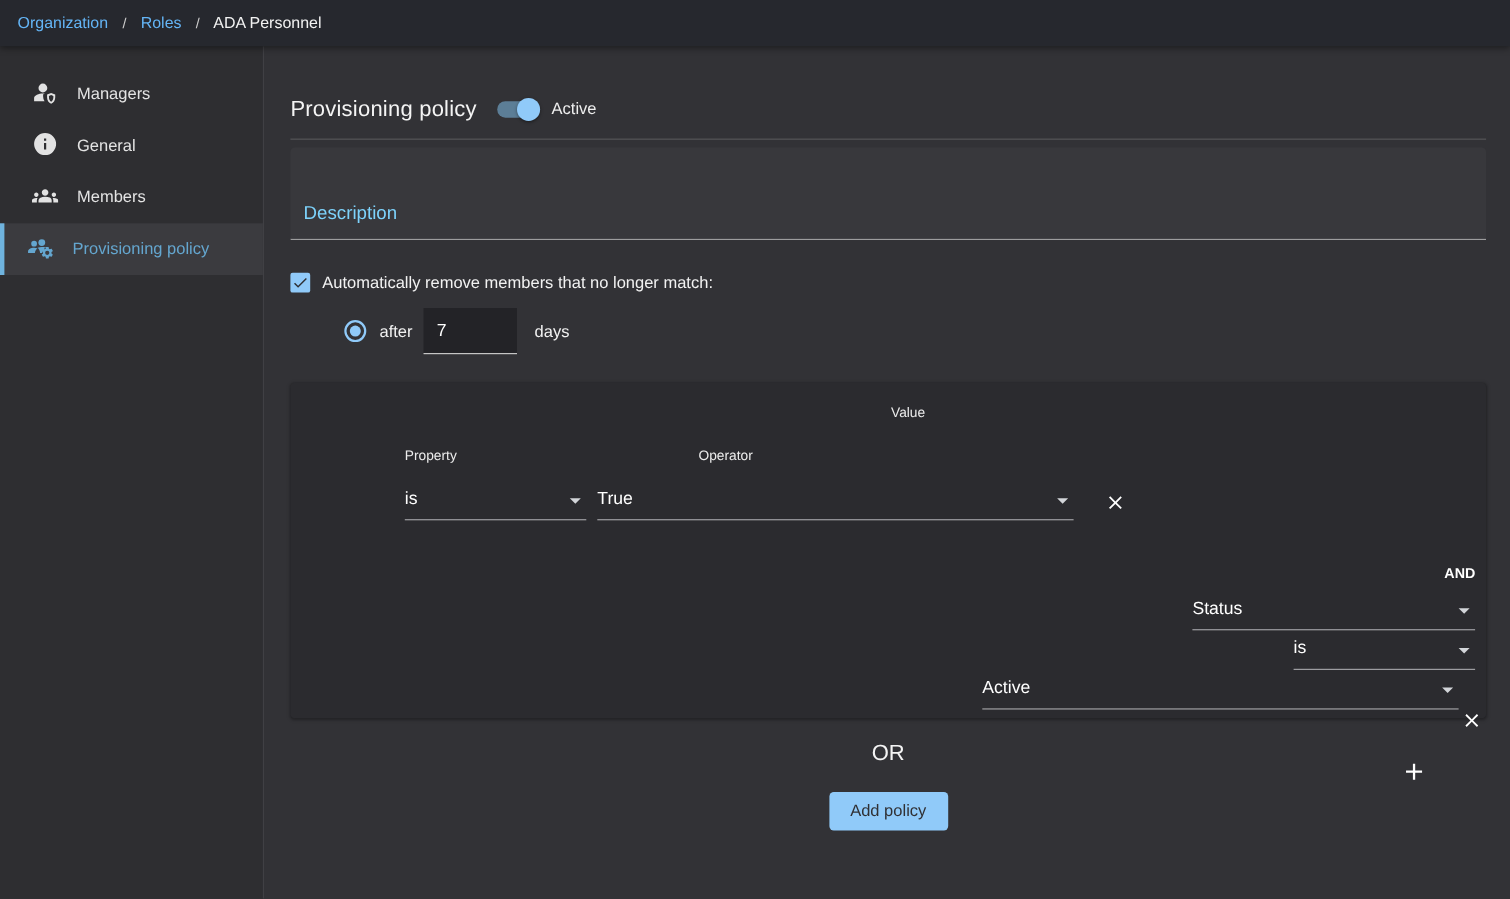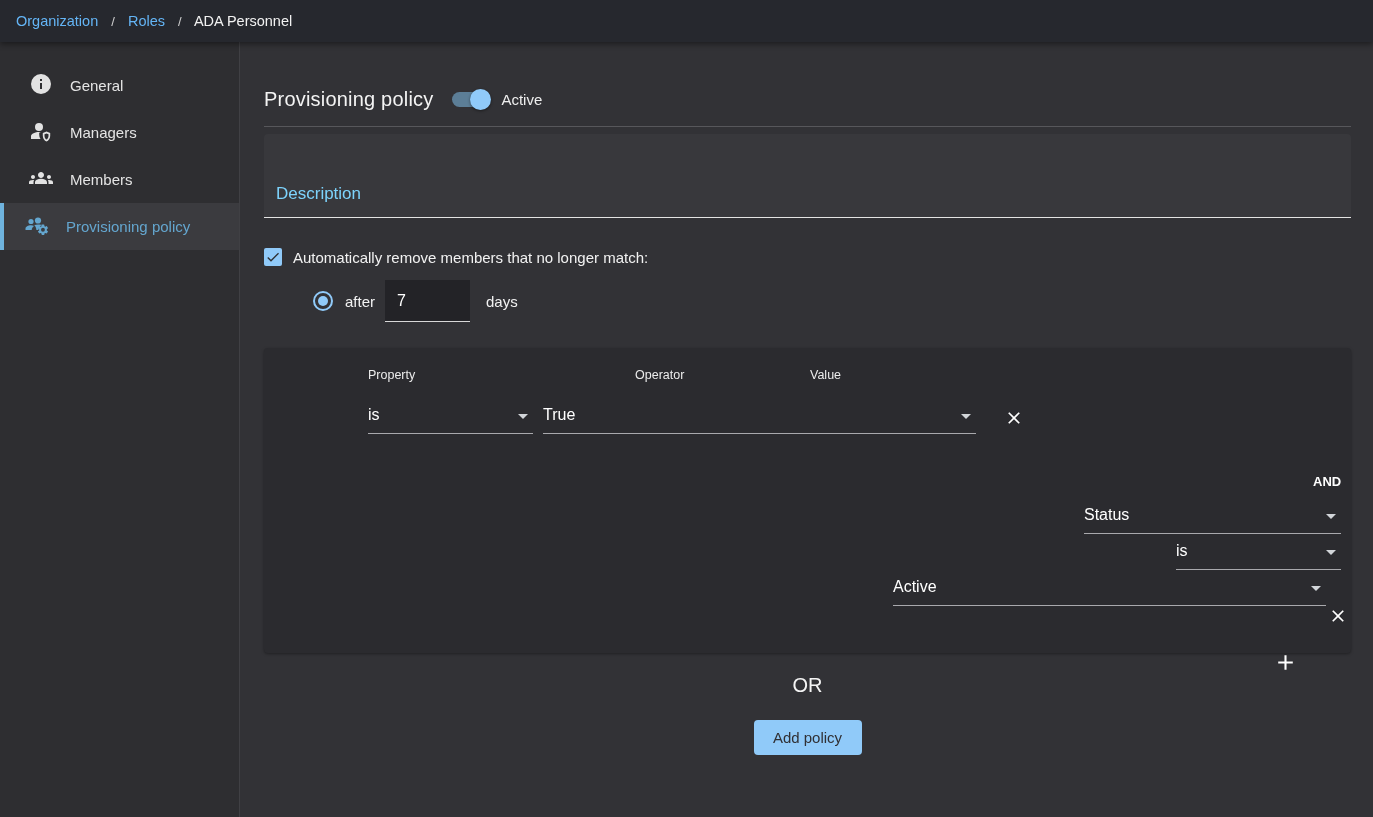--- a/index.html
+++ b/index.html
@@ -142,21 +142,21 @@
   .conditions { padding: 20px 0 0 66px; }
   .cond-row { display: flex; align-items: flex-end; }
   .col-conj { width: 38px; font-size: 13px; font-weight: bold; color: #ffffff; padding-bottom: 9px; }
   .col-prop { width: 257px; margin-right: 10px; }
   .col-op   { width: 165px; margin-right: 10px; }
   .col-val  { width: 433px; margin-right: 25px; }
   .col-act  { width: 26px; display: flex; justify-content: center; padding-bottom: 6px; }
 
   .labels-row { padding-left: 38px; display: flex; }
   .field-label { font-size: 12.5px; color: #ececec; }
-  .labels-row .col-prop, .labels-row .col-op { margin-right: 10px; }
+  .labels-row .col-prop, .labels-row .col-op { margin-right: 10px; margin-top: 39px; }
 
   .select {
     position: relative; height: 36px;
     border-bottom: 1px solid #a9a9ad;
     cursor: pointer;
     display: flex; align-items: flex-end;
   }
   .select .sel-value { font-size: 16px; color: #ffffff; padding-bottom: 9px; }
   .select .arrow {
     position: absolute; right: 5px; bottom: 14px;
@@ -195,34 +195,34 @@
     <span class="crumb-current">ADA Personnel</span>
   </span>
 </div>
 
 <div class="layout">
 
   <div class="sidebar">
     <div class="side-item">
       <span>
         <svg viewBox="0 0 24 24">
-            <path d="M12 2a10 10 0 1 0 0 20 10 10 0 0 0 0-20zm1 15h-2v-6h2v6zm0-8h-2V7h2v2z"></path>
-          </svg>
-      </span>
-      <span>General</span>
-    </div>
-    <div class="side-item">
-      <span>
-        <svg viewBox="0 0 24 24">
           <circle cx="10" cy="8" r="4"></circle>
           <path d="M10 13c-3.7 0-8 1.8-8 4v3h9.5a7.7 7.7 0 0 1-1.3-4.3v-1.9c.6-.4 1.3-.6 1.9-.7A13 13 0 0 0 10 13z"></path>
           <path d="M17.5 12.5 13.8 14v2.7c0 2.6 1.6 5 3.7 5.7 2.1-.7 3.7-3.1 3.7-5.7V14l-3.7-1.5zm0 1.9 2 .8v1.5c0 1.7-.8 3.2-2 3.8-1.2-.6-2-2.1-2-3.8v-1.5l2-.8z"></path>
         </svg>
       </span>
       <span>Managers</span>
+    </div>
+    <div class="side-item">
+      <span>
+        <svg viewBox="0 0 24 24">
+            <path d="M12 2a10 10 0 1 0 0 20 10 10 0 0 0 0-20zm1 15h-2v-6h2v6zm0-8h-2V7h2v2z"></path>
+          </svg>
+      </span>
+      <span>General</span>
     </div>
     <div class="side-item">
       <span>
         <svg viewBox="0 0 24 24">
             <path d="M12 12.75c1.63 0 3.07.39 4.24.9 1.08.48 1.76 1.56 1.76 2.73V18H6v-1.61c0-1.18.68-2.26 1.76-2.73 1.17-.52 2.61-.91 4.24-.91zM4 13c1.1 0 2-.9 2-2s-.9-2-2-2-2 .9-2 2 .9 2 2 2zm1.13 1.1c-.37-.06-.74-.1-1.13-.1-.99 0-1.93.21-2.78.58C.48 14.9 0 15.62 0 16.43V18h4.5v-1.61c0-.83.23-1.61.63-2.29zM20 13c1.1 0 2-.9 2-2s-.9-2-2-2-2 .9-2 2 .9 2 2 2zm4 3.43c0-.81-.48-1.53-1.22-1.85-.85-.37-1.79-.58-2.78-.58-.39 0-.76.04-1.13.1.4.68.63 1.46.63 2.29V18H24v-1.57zM12 6c1.66 0 3 1.34 3 3s-1.34 3-3 3-3-1.34-3-3 1.34-3 3-3z"></path>
           </svg>
       </span>
       <span>Members</span>
     </div>
     <div class="side-item active">

